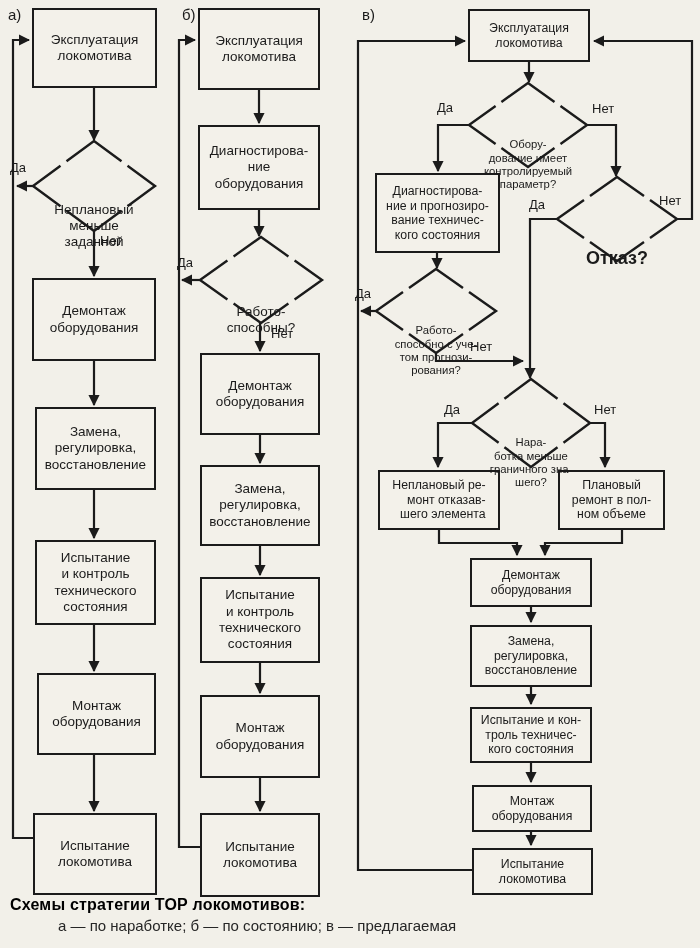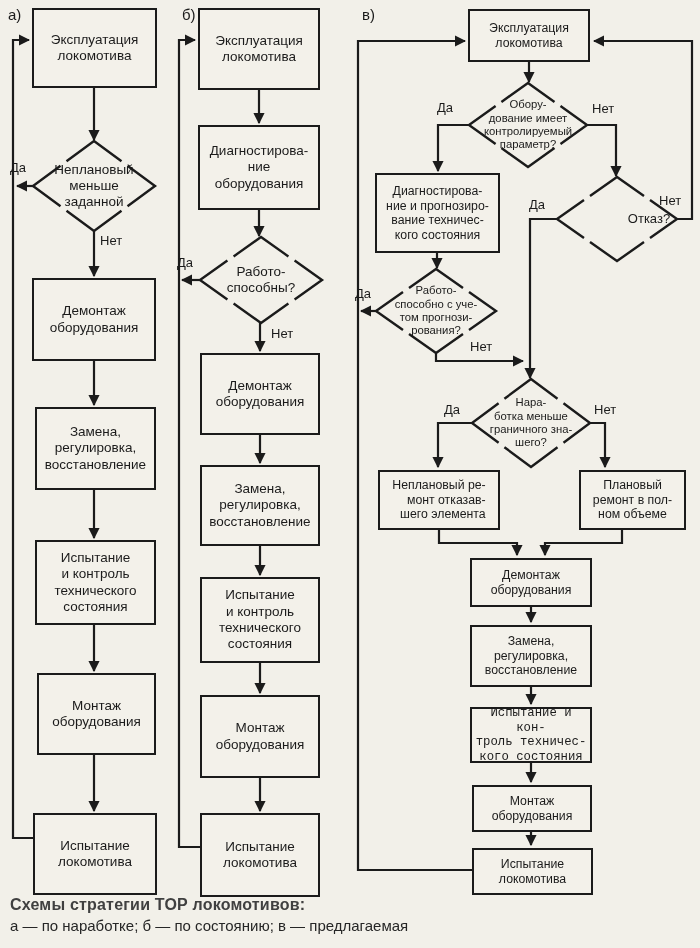--- a/index.html
+++ b/index.html
@@ -19,34 +19,34 @@
     display:flex;align-items:center;justify-content:center;
     text-align:center;white-space:pre-line;
     font-size:13.5px;line-height:1.22;
     box-sizing:border-box;
   }
   .box.small{font-size:12.3px;line-height:1.18;}
   .dia-text{
     position:absolute;z-index:2;
     display:flex;align-items:center;justify-content:center;
     text-align:center;white-space:pre-line;
-    font-size:13.5px;line-height:1.2;
+    font-size:13.5px;line-height:1.2;margin-top:40px;
   }
   .dia-text.small{font-size:11.3px;line-height:1.18;}
   .yn{
     position:absolute;z-index:3;
     font-size:13px;
   }
   .scheme-letter{
     position:absolute;z-index:3;
     font-size:15px;
   }
   .caption{position:absolute;left:10px;top:896px;z-index:3;width:680px;}
-  .caption .t{color:#404040;font-weight:bold;font-size:16px;letter-spacing:.2px;}
-  .caption .s{color:#262626;font-size:15px;margin-top:3px;}
+  .caption .t{color:#000000;font-weight:bold;font-size:16px;letter-spacing:.2px;}
+  .caption .s{color:#262626;font-size:15px;margin-top:3px;margin-left:48px;}
 </style>
 </head>
 <body>
 
 <div class="page">
 
   <svg class="wires" width="700" height="948" viewBox="0 0 700 948">
     <defs>
       <marker id="arr" viewBox="0 0 10 10" refX="9" refY="5" markerWidth="5.2" markerHeight="5.2" orient="auto-start-reverse">
         <path d="M0,0 L10,5 L0,10 z" fill="#1b1b1b"></path>
@@ -160,44 +160,44 @@
 
   <div class="box small" style="left:468px;top:9px;width:122px;height:53px;">Эксплуатация
 локомотива</div>
   <div class="box small" style="left:375px;top:173px;width:125px;height:80px;">Диагностирова-
 ние и прогнозиро-
 вание техничес-
 кого состояния</div>
   <div class="box small" style="left:378px;top:470px;width:122px;height:60px;text-align:right;">Неплановый ре-
 монт отказав-
 шего элемента</div>
-  <div class="box small" style="left:558px;top:470px;width:107px;height:60px;margin-left:21px;">Плановый
+  <div class="box small" style="left:558px;top:470px;width:107px;height:60px;">Плановый
 ремонт в пол-
 ном объеме</div>
   <div class="box small" style="left:470px;top:558px;width:122px;height:49px;">Демонтаж
 оборудования</div>
   <div class="box small" style="left:470px;top:625px;width:122px;height:62px;">Замена,
 регулировка,
 восстановление</div>
-  <div class="box small" style="left:470px;top:707px;width:122px;height:56px;font-family:Liberation Mono, monospace;">Испытание и кон-
+  <div class="box small" style="left:470px;top:707px;width:122px;height:56px;">Испытание и кон-
 троль техничес-
 кого состояния</div>
   <div class="box small" style="left:472px;top:785px;width:120px;height:47px;">Монтаж
 оборудования</div>
   <div class="box small" style="left:472px;top:848px;width:121px;height:47px;">Испытание
 локомотива</div>
   <div class="dia-text small" style="left:468px;top:97px;width:120px;height:56px;">Обору-
 дование имеет
 контролируемый
 параметр?</div>
   <div class="dia-text small" style="left:376px;top:283px;width:120px;height:56px;">Работо-
 способно с уче-
 том прогнози-
 рования?</div>
-  <div class="dia-text" style="left:609px;top:209px;width:80px;height:20px;font-size:13px;">Отказ?</div>
+  <div class="dia-text" style="left:577px;top:209px;width:80px;height:20px;font-size:18px;font-weight:bold;">Отказ?</div>
   <div class="dia-text small" style="left:471px;top:395px;width:120px;height:56px;">Нара-
 ботка меньше
 граничного зна-
 шего?</div>
 
   <span class="yn" style="left:10px;top:160px;">Да</span>
   <span class="yn" style="left:100px;top:233px;">Нет</span>
   <span class="yn" style="left:177px;top:255px;">Да</span>
   <span class="yn" style="left:271px;top:326px;">Нет</span>
   <span class="yn" style="left:437px;top:100px;">Да</span>

